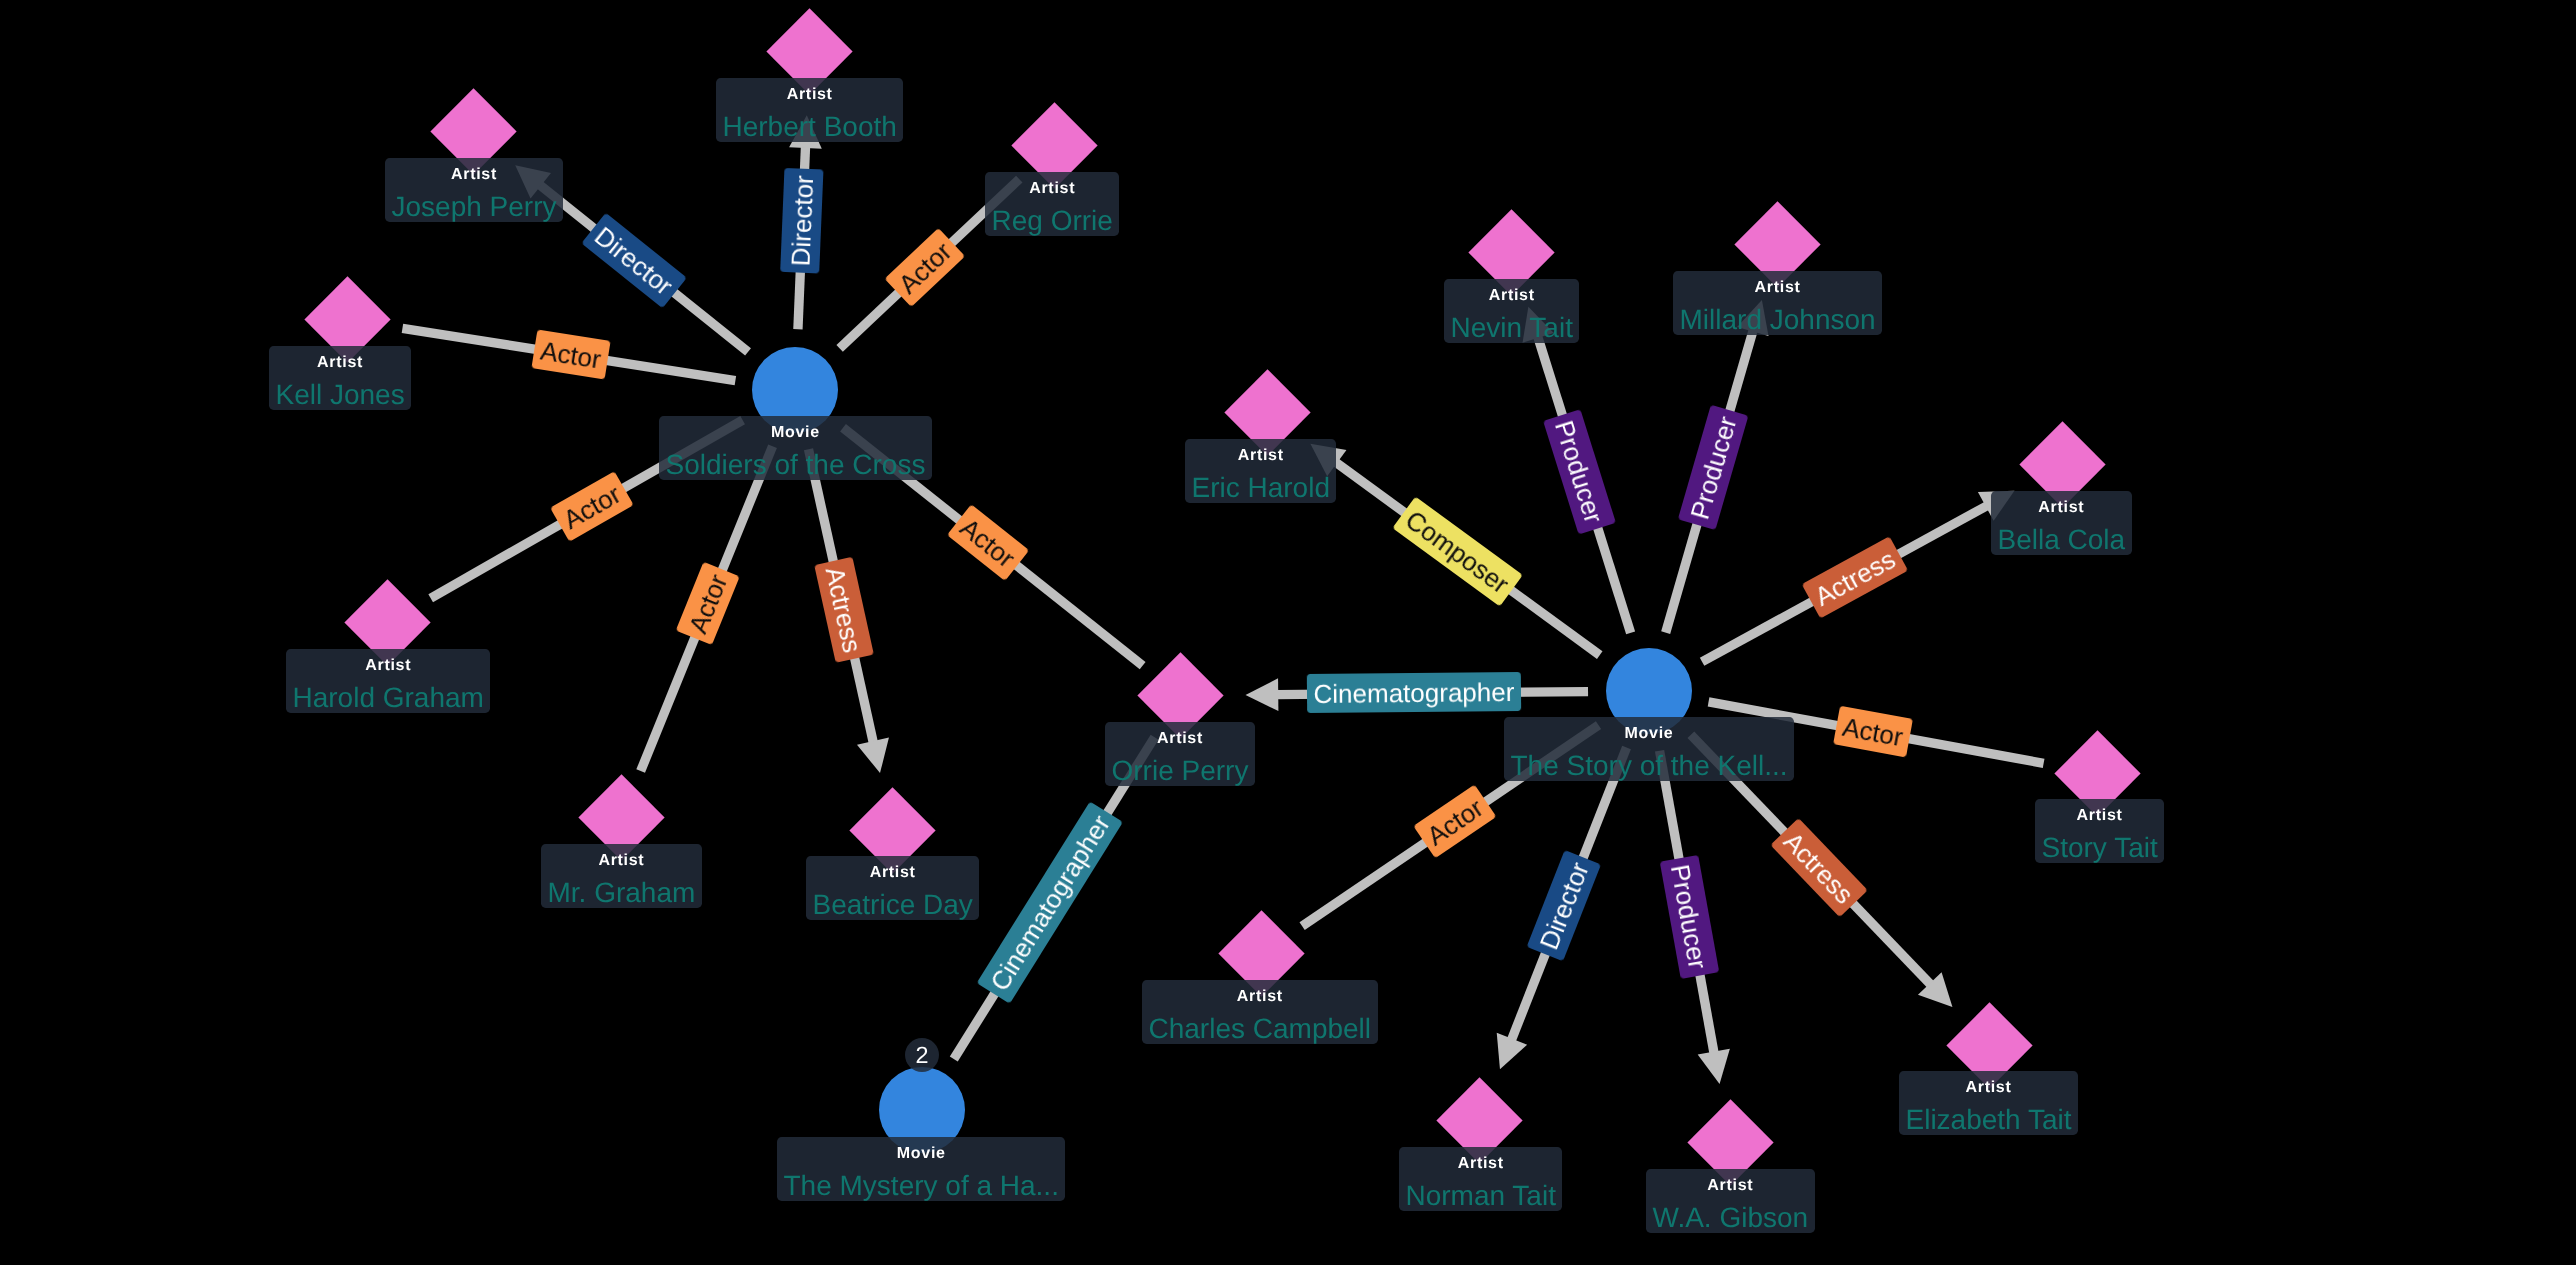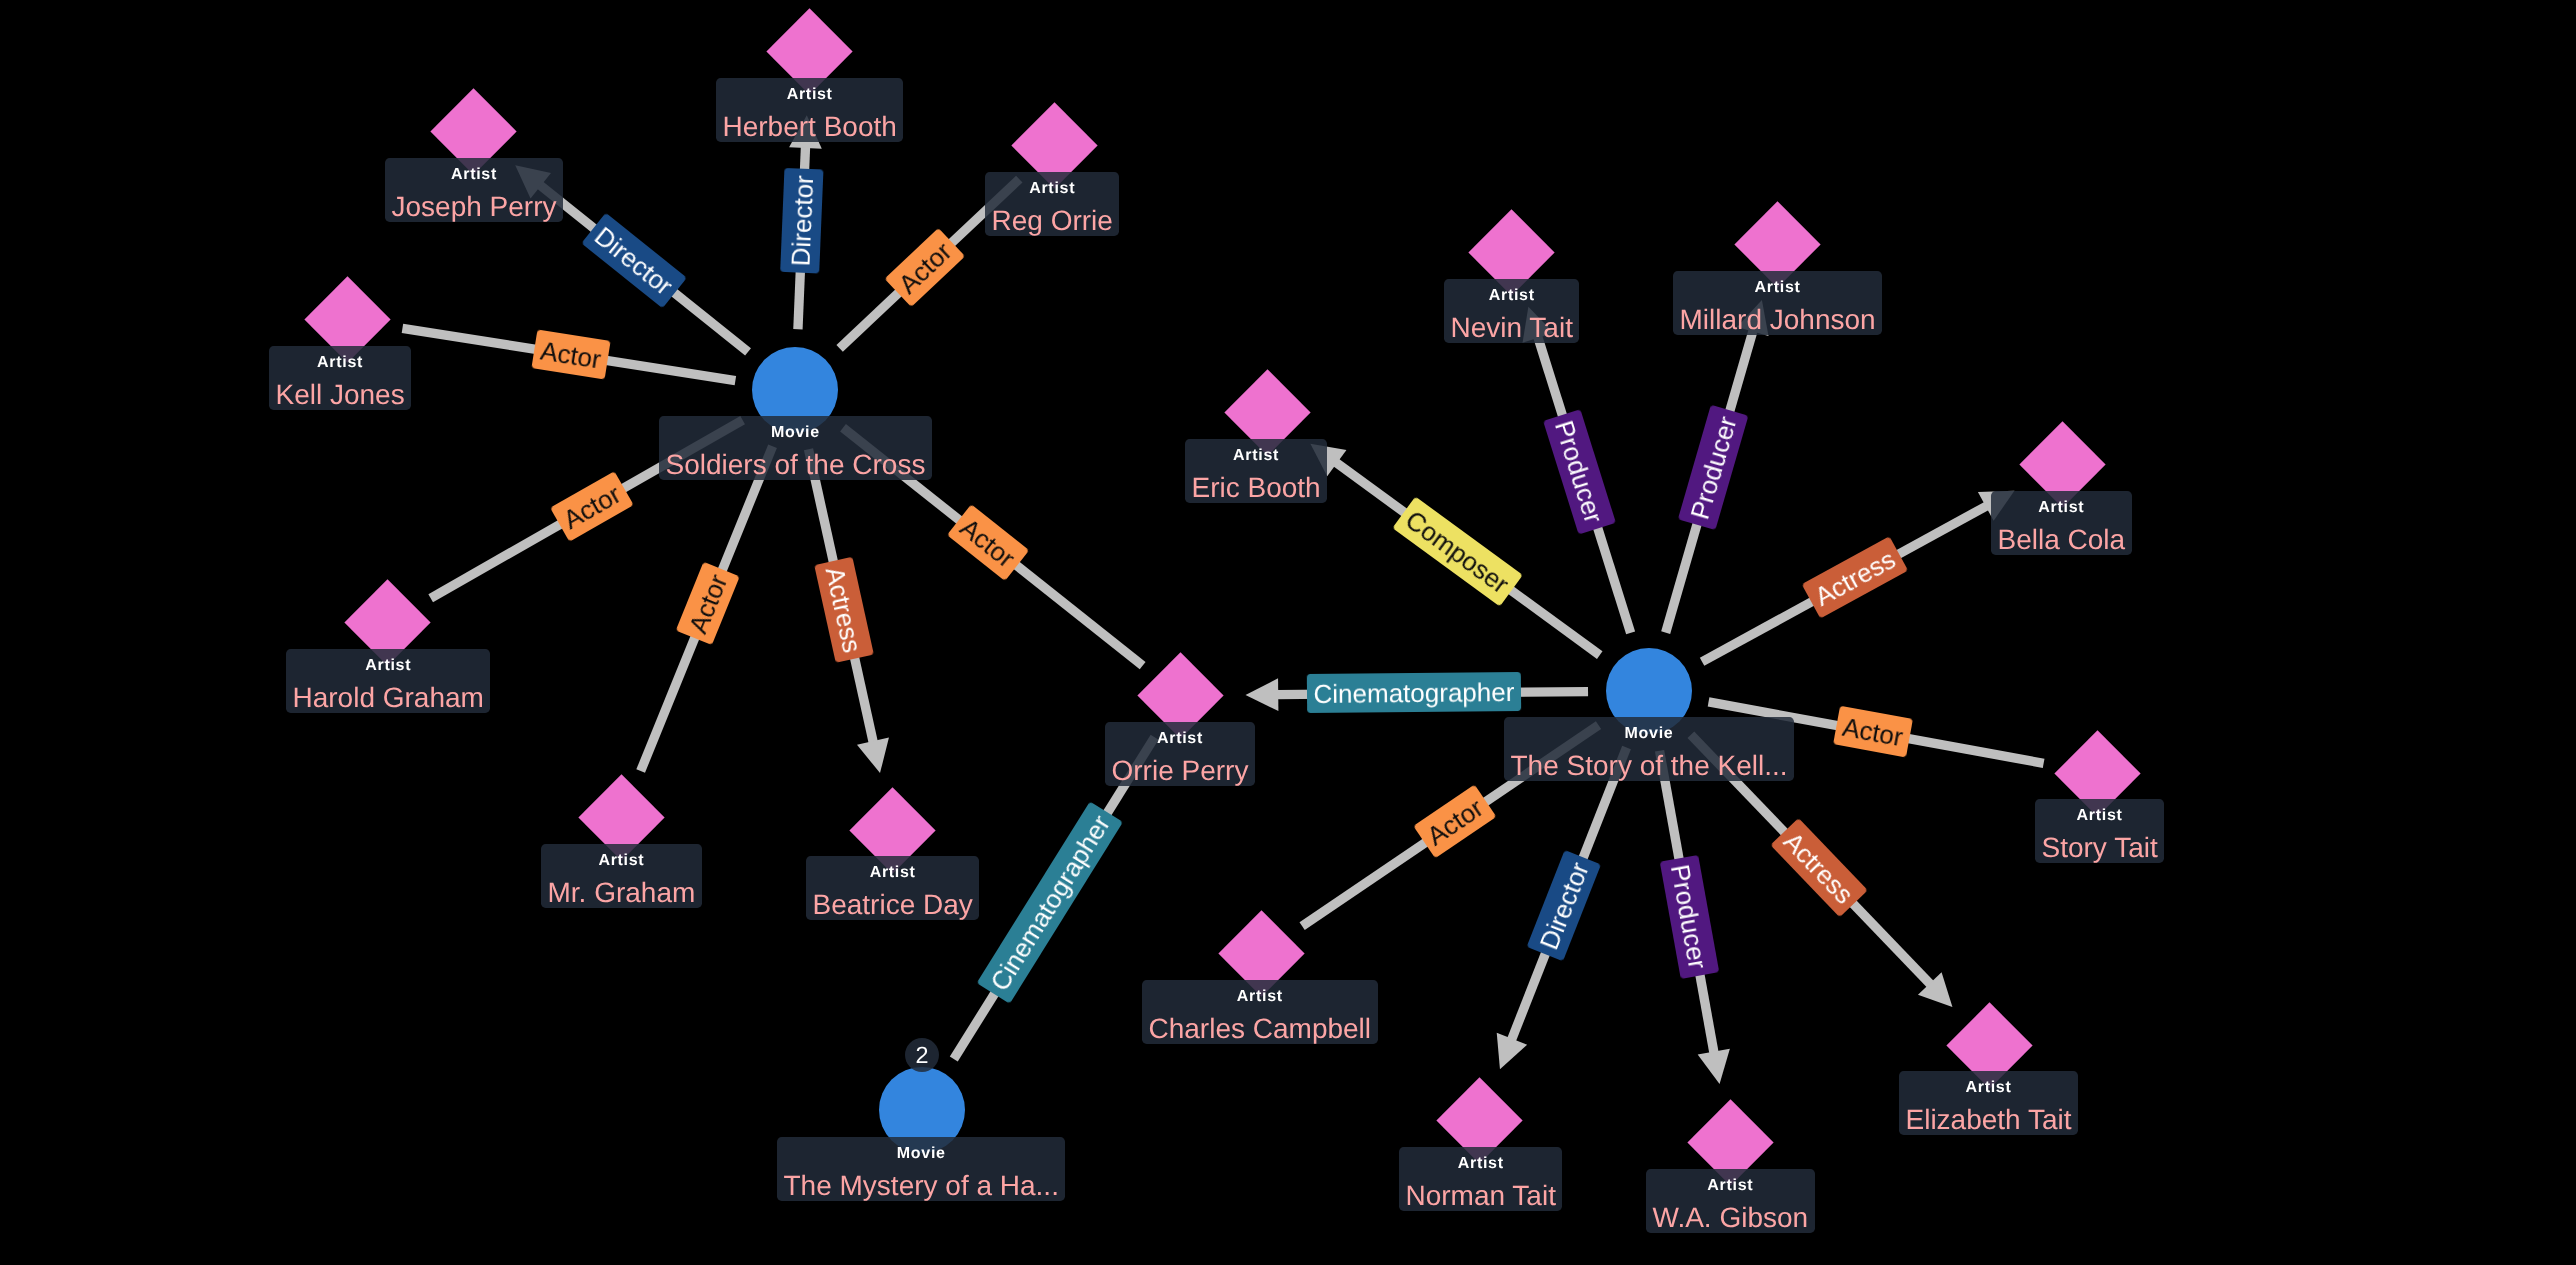--- a/index.html
+++ b/index.html
@@ -10,21 +10,21 @@
   .node-label,.edge-label,.node-badge{will-change:transform;}
   #edge-layer{position:absolute;left:0;top:0;}
   .node{position:absolute;left:0;top:0;}
   .node-shape{position:absolute;}
   .node-shape.circle{border-radius:50%;}
   .node-shape.diamond{transform:rotate(45deg);}
   .node-label{position:absolute;border-radius:4.7px;text-align:center;white-space:nowrap;
               padding:0 6.5px;}
   .node-label .type{font-size:16px;font-weight:700;color:#fff;line-height:33px;
                     letter-spacing:0.7px;}
-  .node-label .name{font-size:28px;font-weight:400;color:#fca5a5;line-height:31px;}
+  .node-label .name{font-size:28px;font-weight:400;color:#0f766e;line-height:31px;}
   .node-badge{position:absolute;border-radius:50%;color:#fff;font-size:23.4px;
               line-height:34px;text-align:center;}
   .edge-label{position:absolute;border-radius:3.7px;white-space:nowrap;
               font-size:26px;line-height:30px;padding:4.7px 6.5px;
               transform-origin:50% 50%;}
 </style>
 </head>
 <body>
 
 <div id="stage" style="background: rgb(0, 0, 0);">
@@ -184,21 +184,21 @@
       <div class="node-label" style="background: rgba(34, 43, 57, 0.85); left: 1504px; top: 717px;">
         <div class="type">Movie</div>
         <div class="name">The Story of the Kell...</div>
       </div>
 
     </div>
     <div class="node">
       <div class="node-shape diamond" style="width: 61px; height: 61px; left: 1237px; top: 382px; background: rgb(238, 114, 207);"></div>
       <div class="node-label" style="background: rgba(34, 43, 57, 0.85); left: 1185px; top: 439px;">
         <div class="type">Artist</div>
-        <div class="name">Eric Booth</div>
+        <div class="name">Eric Harold</div>
       </div>
 
     </div>
     <div class="node">
       <div class="node-shape diamond" style="width: 61px; height: 61px; left: 1481px; top: 222px; background: rgb(238, 114, 207);"></div>
       <div class="node-label" style="background: rgba(34, 43, 57, 0.85); left: 1444px; top: 279px;">
         <div class="type">Artist</div>
         <div class="name">Nevin Tait</div>
       </div>
 

